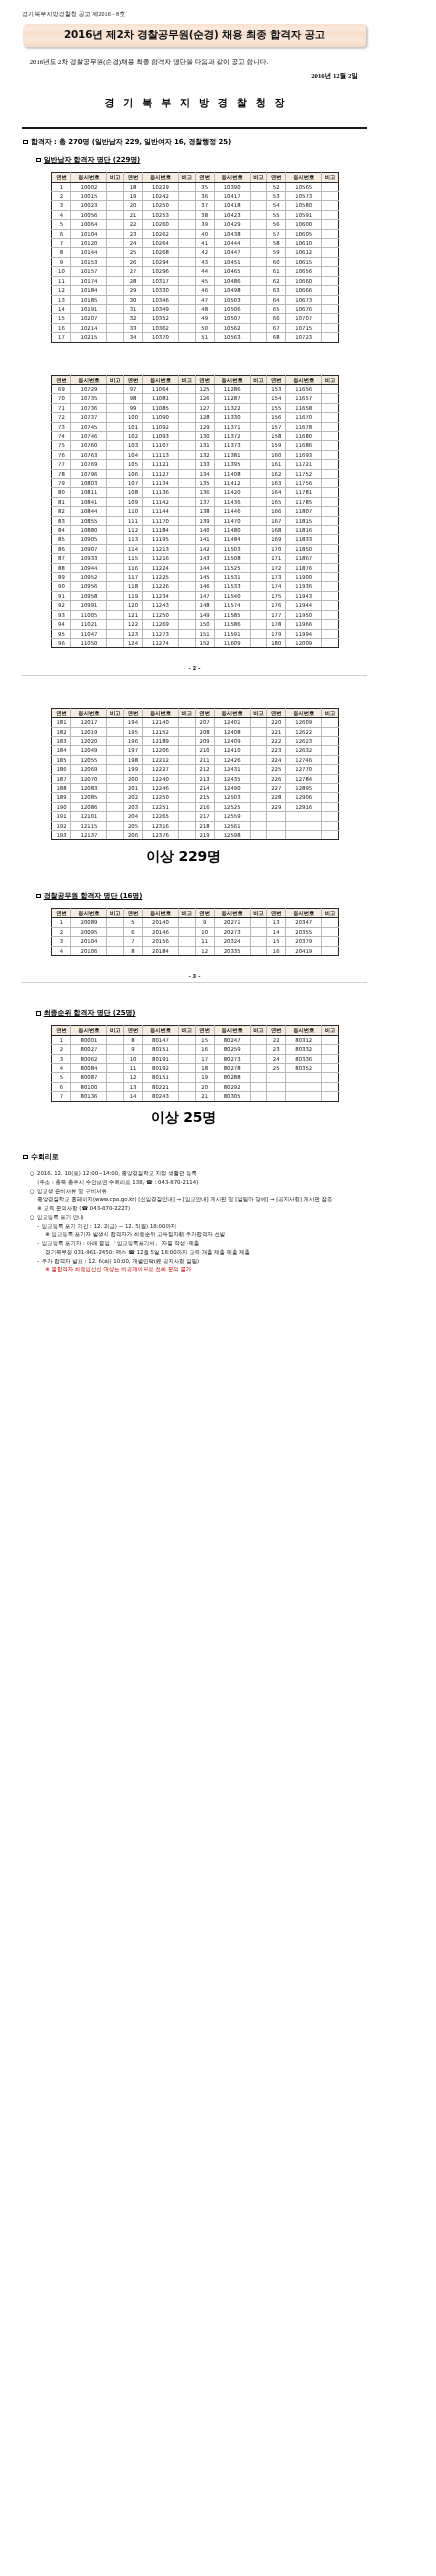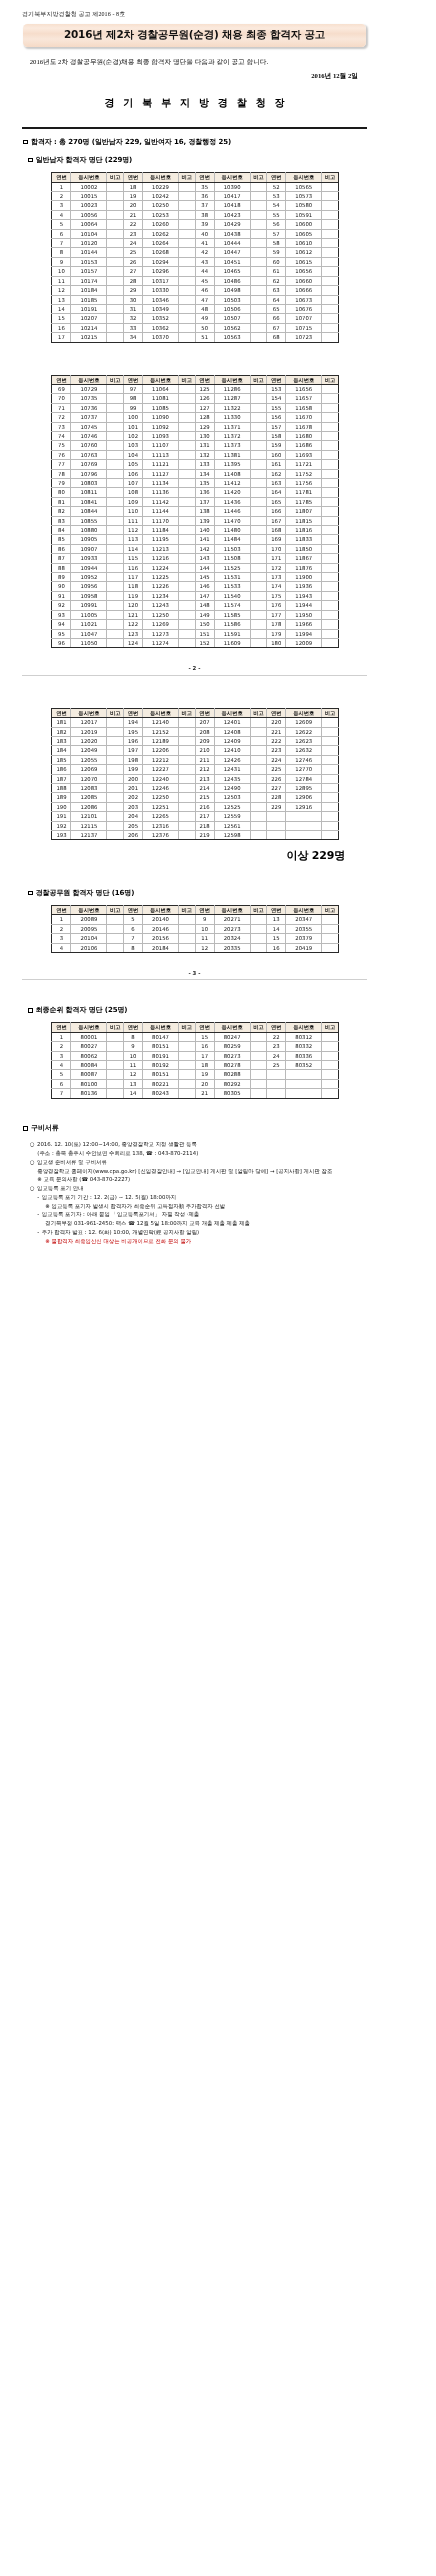--- a/index.html
+++ b/index.html
@@ -88,21 +88,21 @@
     align-items: center;
     gap: 3.2px;
   }
   .sq {
     display: inline-block;
     width: 4.5px; height: 4.5px;
     border: 0.7px solid #000;
     background: #fff;
     flex: 0 0 auto;
   }
-  .sec-head.sub { margin-left: 6px; }
+  .sec-head.sub { margin-left: 14px; text-decoration: underline; }
 
   
   table.lst {
     border-collapse: collapse;
     table-layout: fixed;
     font-family: "DejaVu Sans", "Liberation Sans", sans-serif;
     font-size: 5.3px;
     background: #fff;
   }
   table.lst th, table.lst td {
@@ -126,24 +126,24 @@
   table.lst .grp-sep { border-left: 0.8px solid #2a2a2a; }
   table.lst .edge-l  { border-left: 0.8px solid #2a2a2a; }
   table.lst .edge-r  { border-right: 0.8px solid #2a2a2a; }
   table.lst tr:last-child td { border-bottom: 0.8px solid #2a2a2a; }
 
   .tbl-wrap { margin-left: 1.3px; }
   .tbl-wrap.center { display: flex; justify-content: center; }
 
   
   .total-line {
-    text-align: right;
+    text-align: center;
     font-family: "DejaVu Sans", "Liberation Sans", sans-serif;
     font-weight: bold;
-    font-size: 11px;
+    font-size: 14px;
     margin: 7.7px 22px 0 0;
     letter-spacing: -0.2px;
   }
 
   
   .pg-foot {
     text-align: center;
     font-family: "DejaVu Sans", "Liberation Sans", sans-serif;
     font-size: 5.4px;
     font-weight: bold;
@@ -1378,26 +1378,27 @@
             <td>80305</td>
             <td></td>
             <td class="grp-sep"></td>
             <td></td>
             <td class="edge-r"></td>
           </tr>
         </tbody>
       </table>
   </div>
 
+  <div class="total-line">이상 25명</div>
 
   <div class="gap-md"></div>
 
   <div class="sec-head">
     <span class="sq"></span>
-    <span>구비서류</span>
+    <span>수회리로</span>
   </div>
 
   <div class="notice">
     <div class="lv1">
       <span class="bullet">○</span>
       <span class="txt">2016. 12. 10(토) 12:00~14:00, 중앙경찰학교 지정 생활관 등록</span>
     </div>
     <div class="lv2">
       <span class="txt">(주소 : 충북 충주시 수안보면 수회리로 138, ☎ : 043-870-2114)</span>
     </div>

